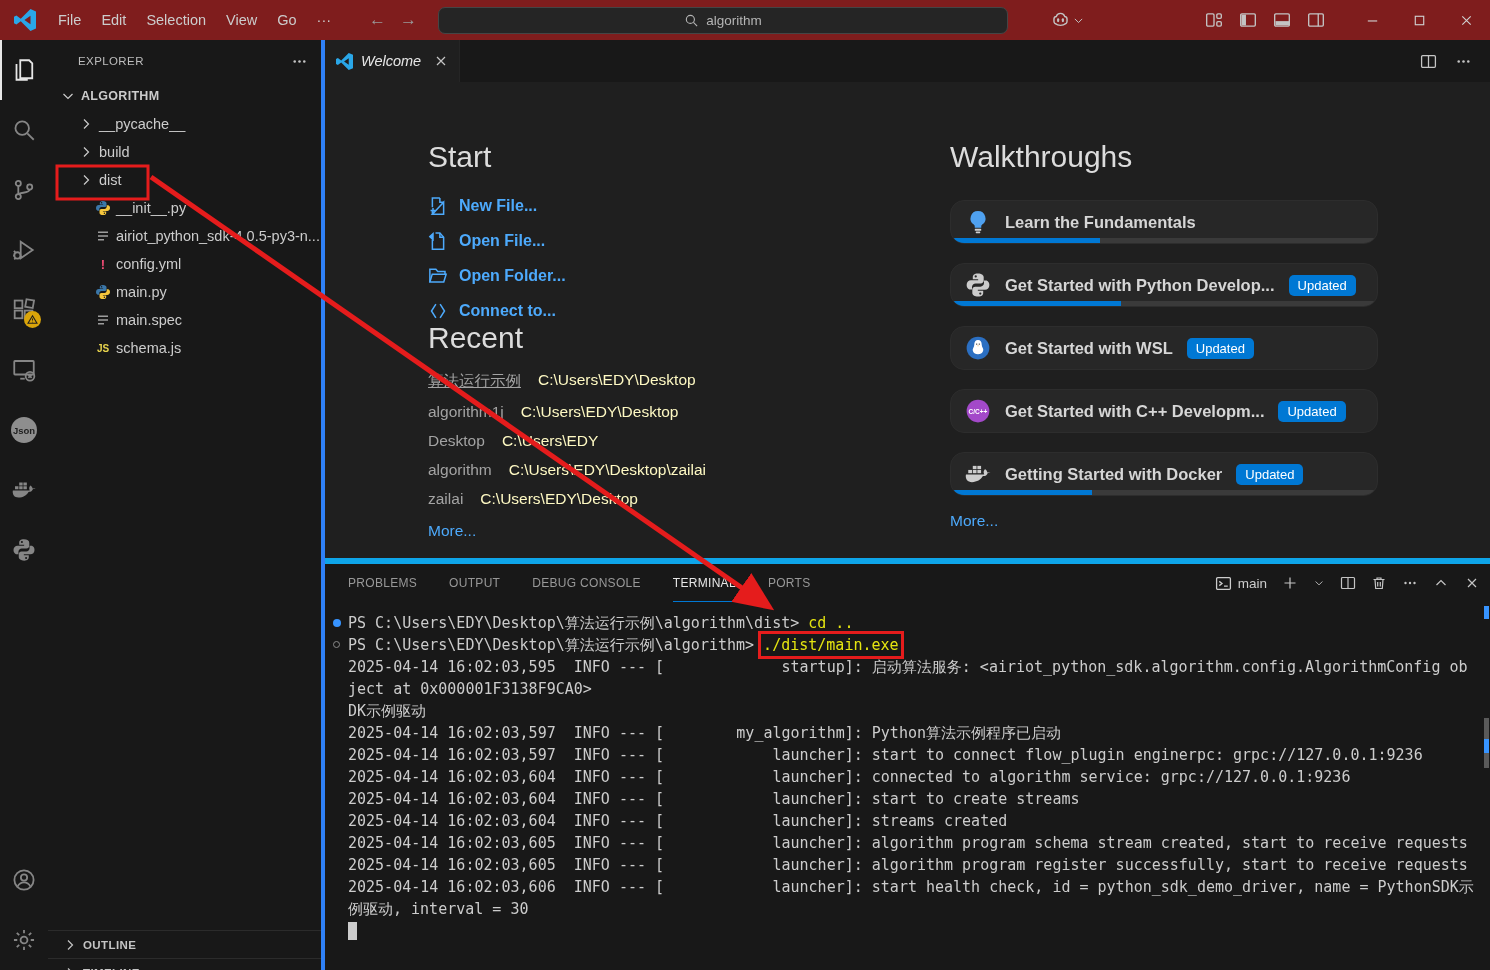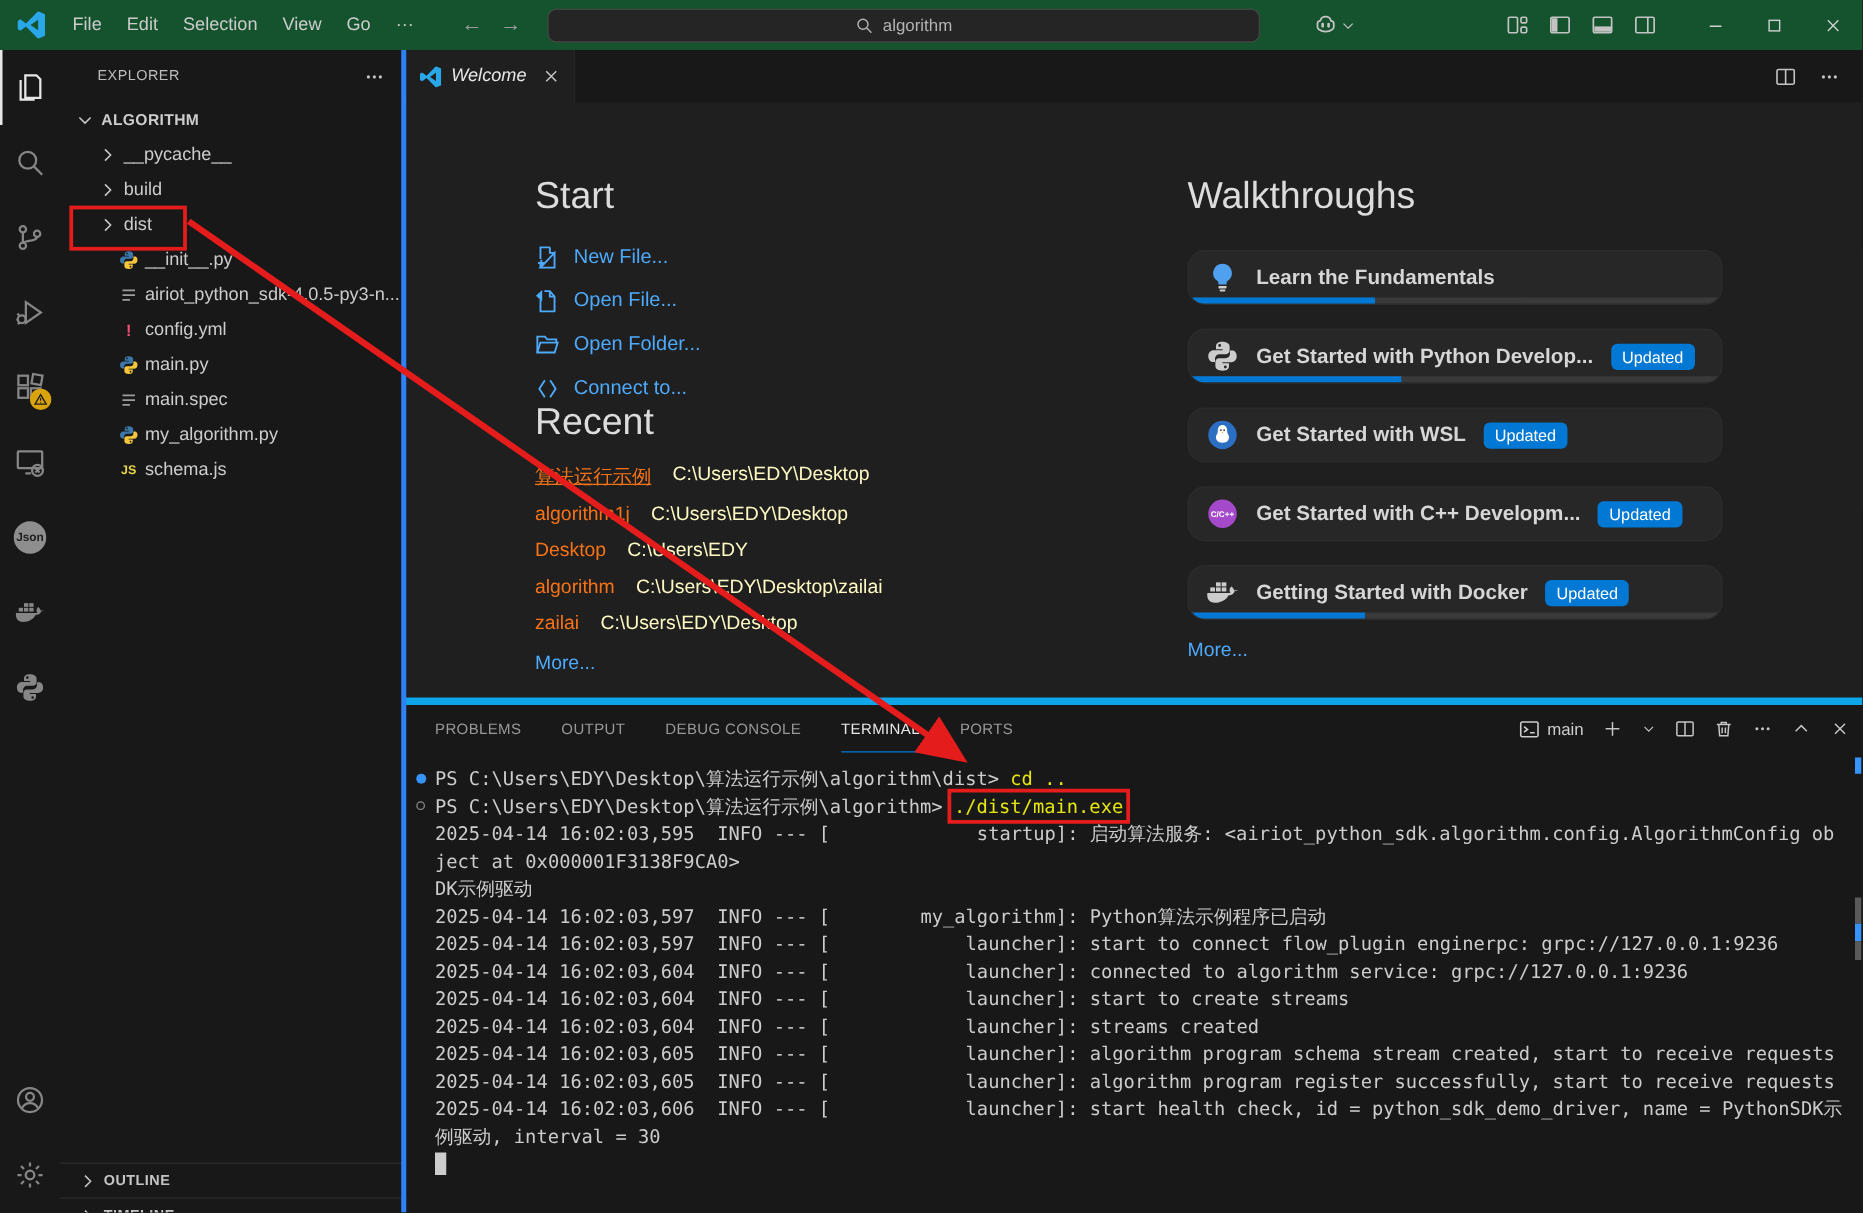--- a/index.html
+++ b/index.html
@@ -4,21 +4,21 @@
 <style>
   html,body{margin:0;padding:0;background:#1f1f1f;overflow:hidden;}
   *{box-sizing:border-box;}
   .window{position:relative;width:1490px;height:970px;background:#1f1f1f;
     font-family:"Liberation Sans",sans-serif;color:#cccccc;-webkit-font-smoothing:antialiased;}
   svg{display:block;}
   .ic{display:inline-flex;align-items:center;justify-content:center;}
   .ic svg{width:100%;height:100%;stroke-width:1.2;}
 
   
-  .titlebar{position:absolute;top:0;left:0;right:0;height:40px;background:#14532d;
+  .titlebar{position:absolute;top:0;left:0;right:0;height:40px;background:#7f1d1d;
     display:flex;align-items:center;font-size:14.5px;color:#cccccc;z-index:5;}
   .tb-logo{width:22px;height:22px;margin:0 12px 0 14px;}
   .menu-item{padding:0 10px;cursor:default;}
   .nav-arrows{display:flex;gap:14px;margin-left:28px;color:#9a9a9a;font-size:17px;}
   .cc-wrap{flex:1;display:flex;justify-content:center;}
   .command-center{width:570px;height:27px;background:#252525;border:1px solid #454545;border-radius:7px;
     display:flex;align-items:center;justify-content:center;gap:7px;color:#b4b4b4;font-size:13.5px;}
   .command-center .ic{width:15px;height:15px;color:#b4b4b4;}
   .copilot{display:flex;align-items:center;gap:2px;margin-left:22px;color:#c3c3c3;}
   .copilot .ic{width:19px;height:19px;}
@@ -67,26 +67,26 @@
   .tab .tab-close{width:16px;height:16px;color:#c5c5c5;margin-left:auto;font-style:normal;}
   .editor-actions{margin-left:auto;display:flex;align-items:center;gap:18px;padding-right:18px;color:#c5c5c5;}
   .editor-actions .ic{width:17px;height:17px;}
 
   
   .welcome{position:absolute;top:42px;left:0;right:0;height:476px;background:#1f1f1f;overflow:hidden;}
   .col-left{position:absolute;left:106px;top:58px;width:490px;}
   .col-right{position:absolute;left:628px;top:58px;width:428px;}
   h1.wh{margin:0;font-size:30px;font-weight:300;color:#dcdcdc;}
   .start-list{margin-top:22px;display:flex;flex-direction:column;gap:15px;}
-  .start-item{display:flex;align-items:center;gap:11px;color:#4daafc;font-size:16px;cursor:pointer;}
+  .start-item{display:flex;align-items:center;gap:11px;color:#4daafc;font-size:16px;cursor:pointer;font-weight:bold;}
   .start-item .ic{width:20px;height:20px;}
   .recent-h{margin-top:40px;}
   .recent-list{margin-top:16px;display:flex;flex-direction:column;gap:11px;font-size:15.5px;}
   .recent-item{display:flex;gap:17px;white-space:nowrap;}
-  .recent-item .rname{color:#f97316;cursor:pointer;}
+  .recent-item .rname{color:#a3a3a3;cursor:pointer;}
   .recent-item .rname.ul{text-decoration:underline;}
   .recent-item .rpath{color:#fef9c3;}
   .more-link{color:#4daafc;font-size:15.5px;margin-top:14px;cursor:pointer;}
   .wt-cards{margin-top:26px;display:flex;flex-direction:column;gap:19px;}
   .wt-card{position:relative;height:44px;background:#272727;border:1px solid #2d2d2d;border-radius:14px;
     display:flex;align-items:center;gap:14px;padding:0 12px 0 14px;overflow:hidden;}
   .wt-card .ic{width:26px;height:26px;flex:none;}
   .wt-title{font-size:16.5px;font-weight:bold;color:#d6d6d6;white-space:nowrap;}
   .wt-badge{background:#0078d4;color:#fff;font-size:13px;font-weight:normal;border-radius:5px;padding:3px 9px;flex:none;}
   .wt-track{position:absolute;left:0;right:0;bottom:0;height:5px;background:#3a3a3a;}
@@ -402,29 +402,20 @@
         <div class="trow file">
           <span class="tw-icon">
             <svg viewBox="0 0 16 16" fill="none" stroke="#9d9d9d" stroke-width="1.4">
               <path d="M3 4.2h10M3 8h10M3 11.8h6"></path>
             </svg>
           </span>
           <span>main.spec</span>
         </div>
         <div class="trow file">
           <span class="tw-icon">
-            <svg viewBox="0 0 16 16">
-              <path fill="#3b77a8" d="M7.9.9C5.6.9 4.8 2 4.8 3.1v1.4h3.3v.6H3.7C2.2 5.1 1 6.2 1 8c0 1.3.6 2.4 1.7 2.8h1.6V9.2c0-1.2 1-2.2 2.2-2.2h3.2c1 0 1.8-.8 1.8-1.8V3.1C11.5 2 10.2.9 7.9.9zM6.6 2a.7.7 0 1 1 0 1.4.7.7 0 0 1 0-1.4z"></path>
-              <path fill="#f5c63c" d="M8.1 15.1c2.3 0 3.1-1.1 3.1-2.2v-1.4H7.9v-.6h4.4c1.5 0 2.7-1.1 2.7-2.9 0-1.3-.6-2.4-1.7-2.8h-1.6v1.6c0 1.2-1 2.2-2.2 2.2H6.3c-1 0-1.8.8-1.8 1.8v2.1c0 1.1 1.3 2.2 3.6 2.2zm1.3-1.1a.7.7 0 1 1 0-1.4.7.7 0 0 1 0 1.4z"></path>
-            </svg>
-          </span>
-          <span>my_algorithm.py</span>
-        </div>
-        <div class="trow file">
-          <span class="tw-icon">
             <span class="jslab">JS</span>
           </span>
           <span>schema.js</span>
         </div>
       </div>
     <div class="sb-bottom" style="bottom:12px;">
       <span class="ic">
           <svg viewBox="0 0 16 16" fill="none" stroke="currentColor">
             <path d="M6 3.5 10.5 8 6 12.5"></path>
           </svg>

